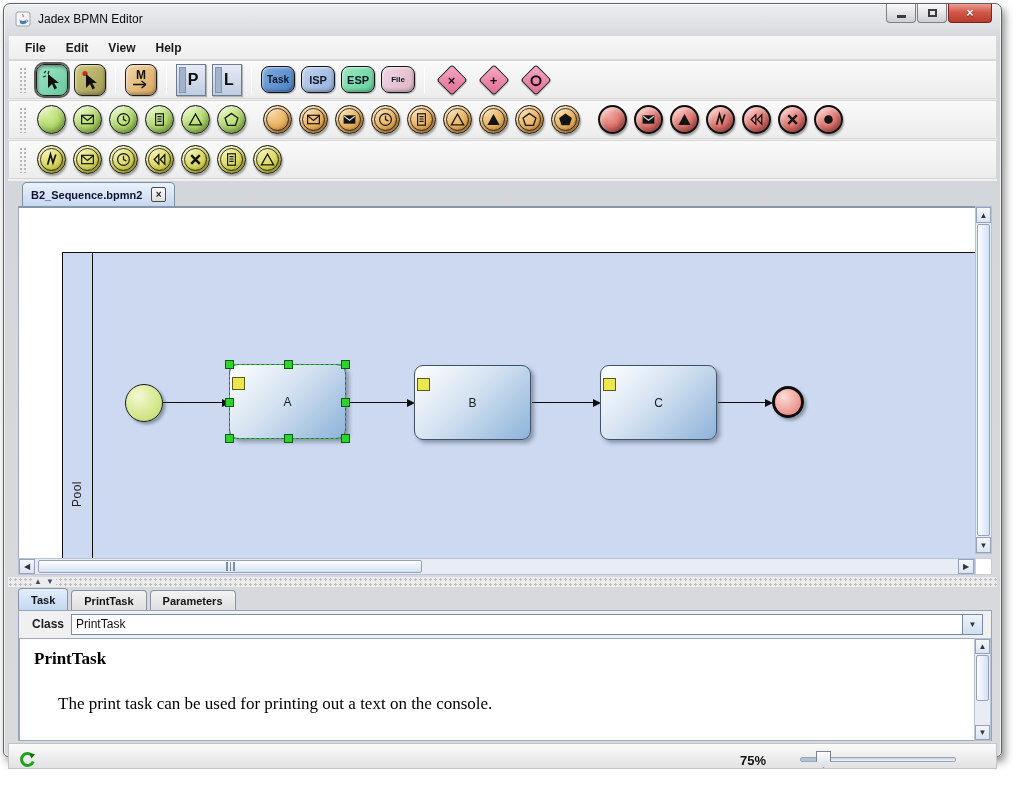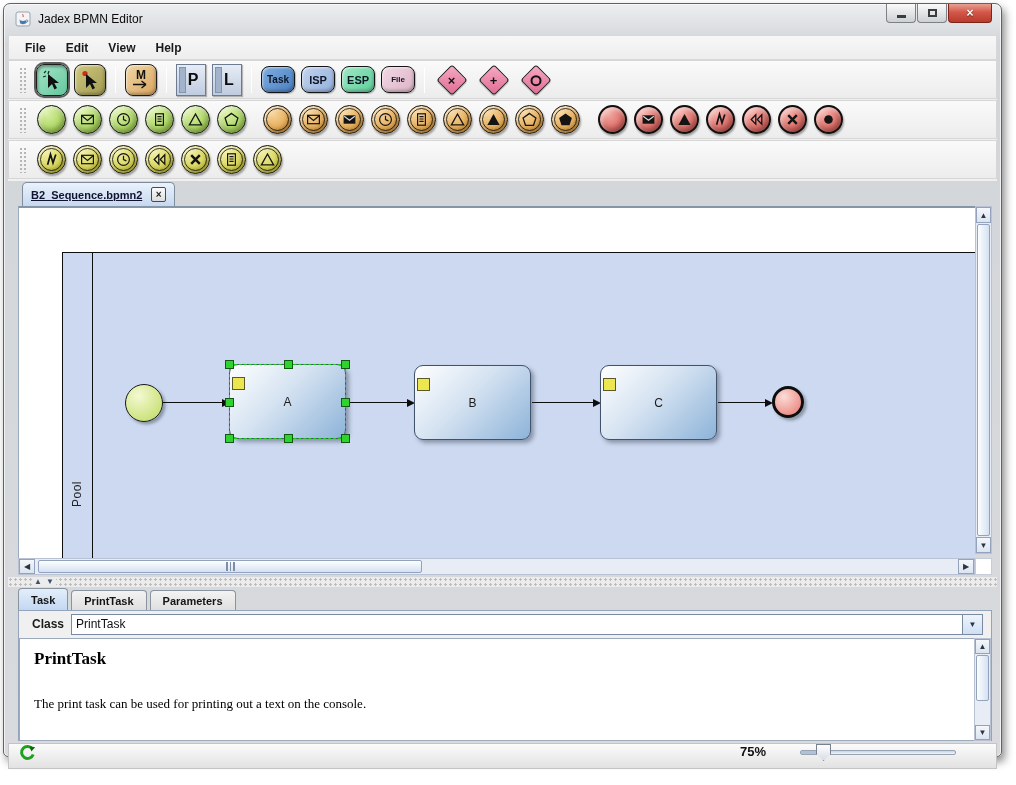--- a/index.html
+++ b/index.html
@@ -70,21 +70,21 @@
     box-shadow:inset 2px 3px 4px rgba(255,255,255,.55), inset -2px -3px 5px rgba(0,0,0,.3), 1px 2px 2px rgba(0,0,0,.35); }
   .event-btn.thick { border-width:2.6px; }
   .event-btn.gap { margin-left:14px; }
   .event-btn .ring { position:absolute; inset:2px; border:1.2px solid rgba(10,10,10,.8); border-radius:50%; }
   .event-btn svg { position:relative; }
 
   
   .tabbar { position:absolute; left:4px; top:177px; right:4px; height:25px; }
   .edit-tab { position:absolute; left:14px; bottom:0; height:24px; display:flex; align-items:center; padding:0 8px;
     background:linear-gradient(#eaf2fc,#c6d8f0); border:1px solid #7e8c9c; border-bottom:none; border-radius:5px 5px 0 0; }
-  .edit-tab .tab-label { font-size:11px; font-weight:bold; color:#11132e; margin-right:9px;text-decoration:underline; }
+  .edit-tab .tab-label { font-size:11px; font-weight:bold; color:#11132e; margin-right:9px; }
   .tab-close { width:15px; height:15px; border:1px solid #4a4a4a; border-radius:2px; background:linear-gradient(#fcfcfc,#dcdcdc);
     display:flex; align-items:center; justify-content:center; font-size:10px; font-weight:bold; color:#222; }
 
   
   .canvas { position:absolute; left:14px; top:202px; width:957px; height:352px; background:#ffffff;
     border-top:2px solid #8796a6; border-left:1px solid #9aabbf; overflow:hidden; }
   .pool { position:absolute; left:43px; top:44px; width:1200px; height:400px; background:#ccd9f0; border:1.4px solid #0e0e0e; display:flex; }
   .pool-strip { width:30px; border-right:1.4px solid #0e0e0e; position:relative; }
   .pool-label { position:absolute; left:7px; top:228px; font-size:12px; color:#222;
     writing-mode:vertical-rl; transform:rotate(180deg); letter-spacing:.5px; }
@@ -140,30 +140,30 @@
   .bpanel { position:absolute; left:14px; top:606px; width:974px; height:131px; background:#f0f0f0; border:1px solid #93a4bb; }
   .class-row { position:absolute; left:0; top:0; right:0; height:26px; display:flex; align-items:center; padding-left:13px; }
   .class-label { font-size:12px; font-weight:bold; color:#1a1a1a; margin-right:7px; }
   .combo { position:relative; flex:1; height:21px; margin-right:8px; background:#ffffff; border:1px solid #7a8aa2; display:flex; align-items:center; }
   .combo-value { font-size:12px; color:#111; padding-left:4px; flex:1; }
   .combo-btn { width:20px; height:100%; border-left:1px solid #7a8aa2; background:linear-gradient(#eef4fc,#cfe0f2);
     display:flex; align-items:center; justify-content:center; font-size:8px; color:#24324a; }
   .doc { position:absolute; left:0; top:27px; width:956px; height:103px; background:#ffffff; border:1px solid #9caabb;
     font-family:"Liberation Serif",serif; color:#000; overflow:hidden; padding:10px 0 0 14px; }
   .doc h1 { font-size:17px; font-weight:bold; margin-bottom:26px; }
-  .doc p { font-size:13px; line-height:17px; }
+  .doc p { font-size:17px; line-height:17px;margin-left:24px; }
   .doc-vscroll { position:absolute; right:0; top:27px; width:17px; height:103px; background:#e8edf5; border:1px solid #b9c2d4; }
   .doc-vscroll .sb-btn { position:absolute; left:0; width:15px; height:15px; }
   .dv-up { top:0; } .dv-down { bottom:0; }
   .dv-thumb { position:absolute; left:1px; top:16px; width:13px; height:46px;
     background:linear-gradient(90deg,#fdfeff,#d4e1f2); border:1px solid #93a2bd; border-radius:2px; }
 
   
   .statusbar { position:absolute; left:4px; top:739px; right:4px; height:26px; background:linear-gradient(#fbfbfb,#e2e2e2);
-    border:1px solid #c4c4c4; display:flex; align-items:flex-start; padding:0 10px; }
+    border:1px solid #c4c4c4; display:flex; align-items:flex-end; padding:0 10px; }
   .zoom-label { position:absolute; right:230px; font-size:13px; font-weight:bold; color:#111; }
   .slider { position:absolute; right:40px; width:156px; height:17px; }
   .slider-track { position:absolute; left:0; right:0; top:6px; height:5px; background:linear-gradient(#c9d4e0,#f0f5fa);
     border:1px solid #98a4b4; border-radius:2px; }
   .slider-fill { position:absolute; left:1px; top:7px; height:3px; width:20px; background:#b0c2d6; }
   .slider-thumb { position:absolute; left:16px; top:0; width:15px; height:17px; background:linear-gradient(#fefefe,#d8dee6);
     border:1px solid #78828e; clip-path:polygon(0 0,100% 0,100% 58%,50% 100%,0 58%); }
 </style>
 </head>
 <body>

